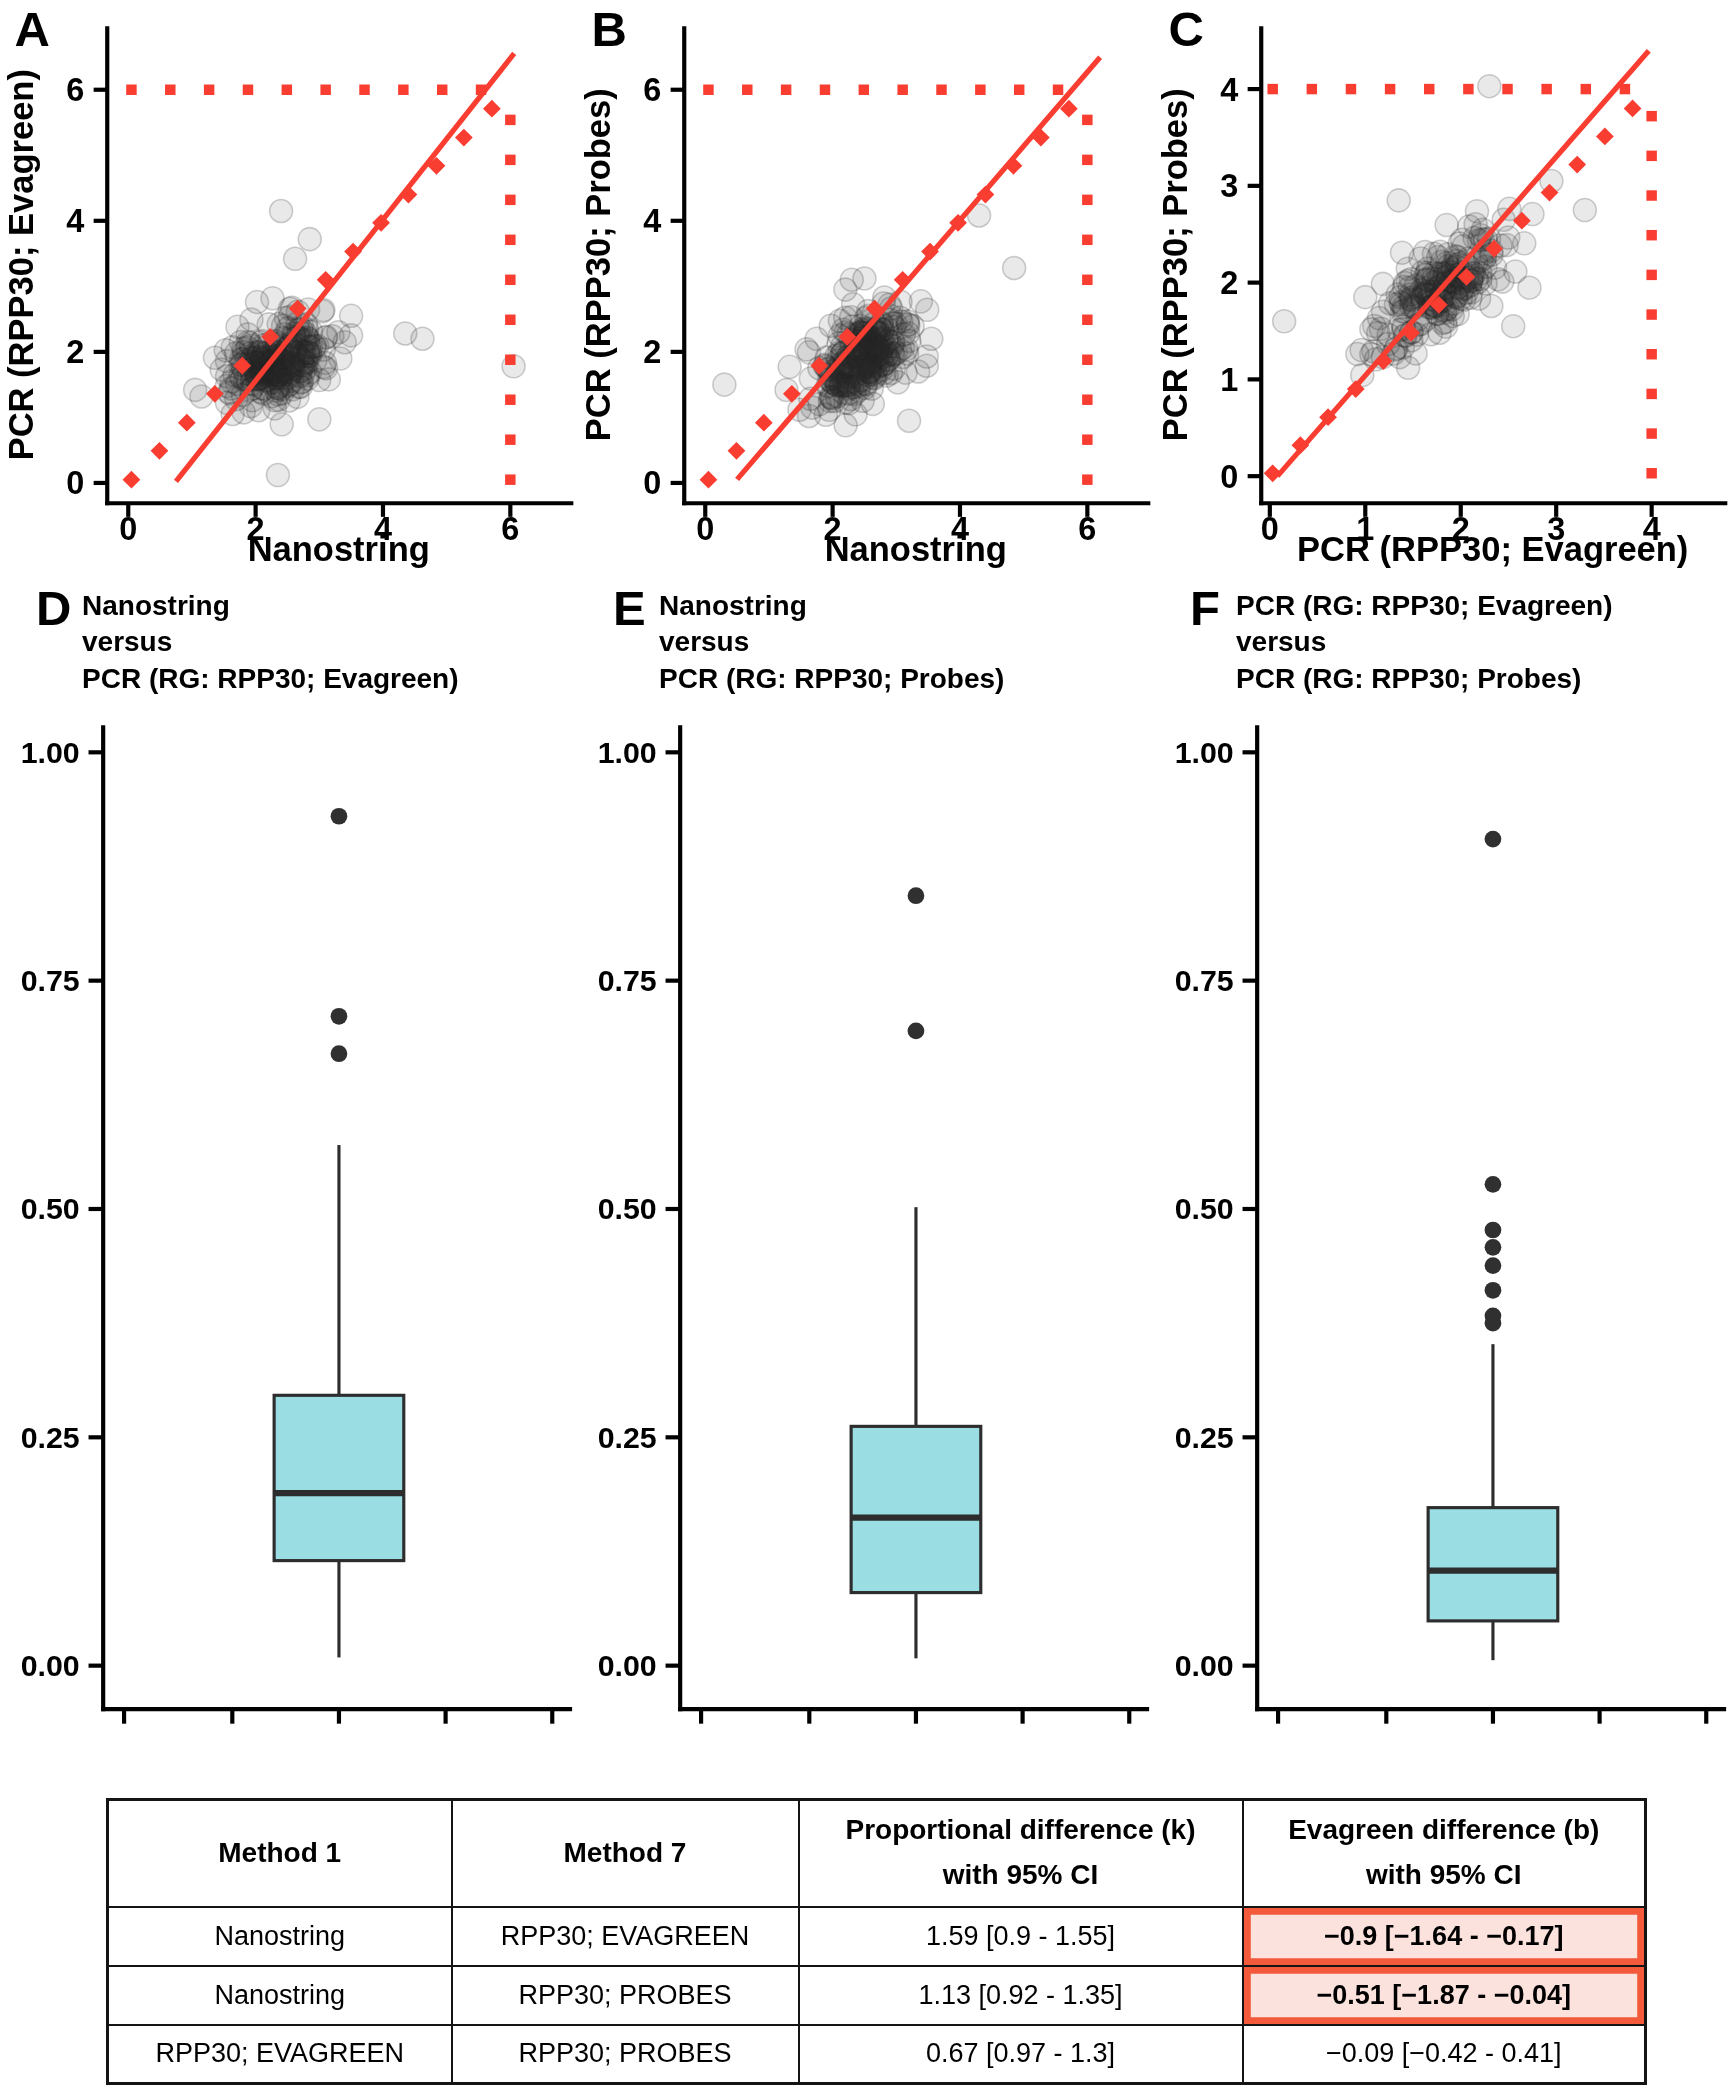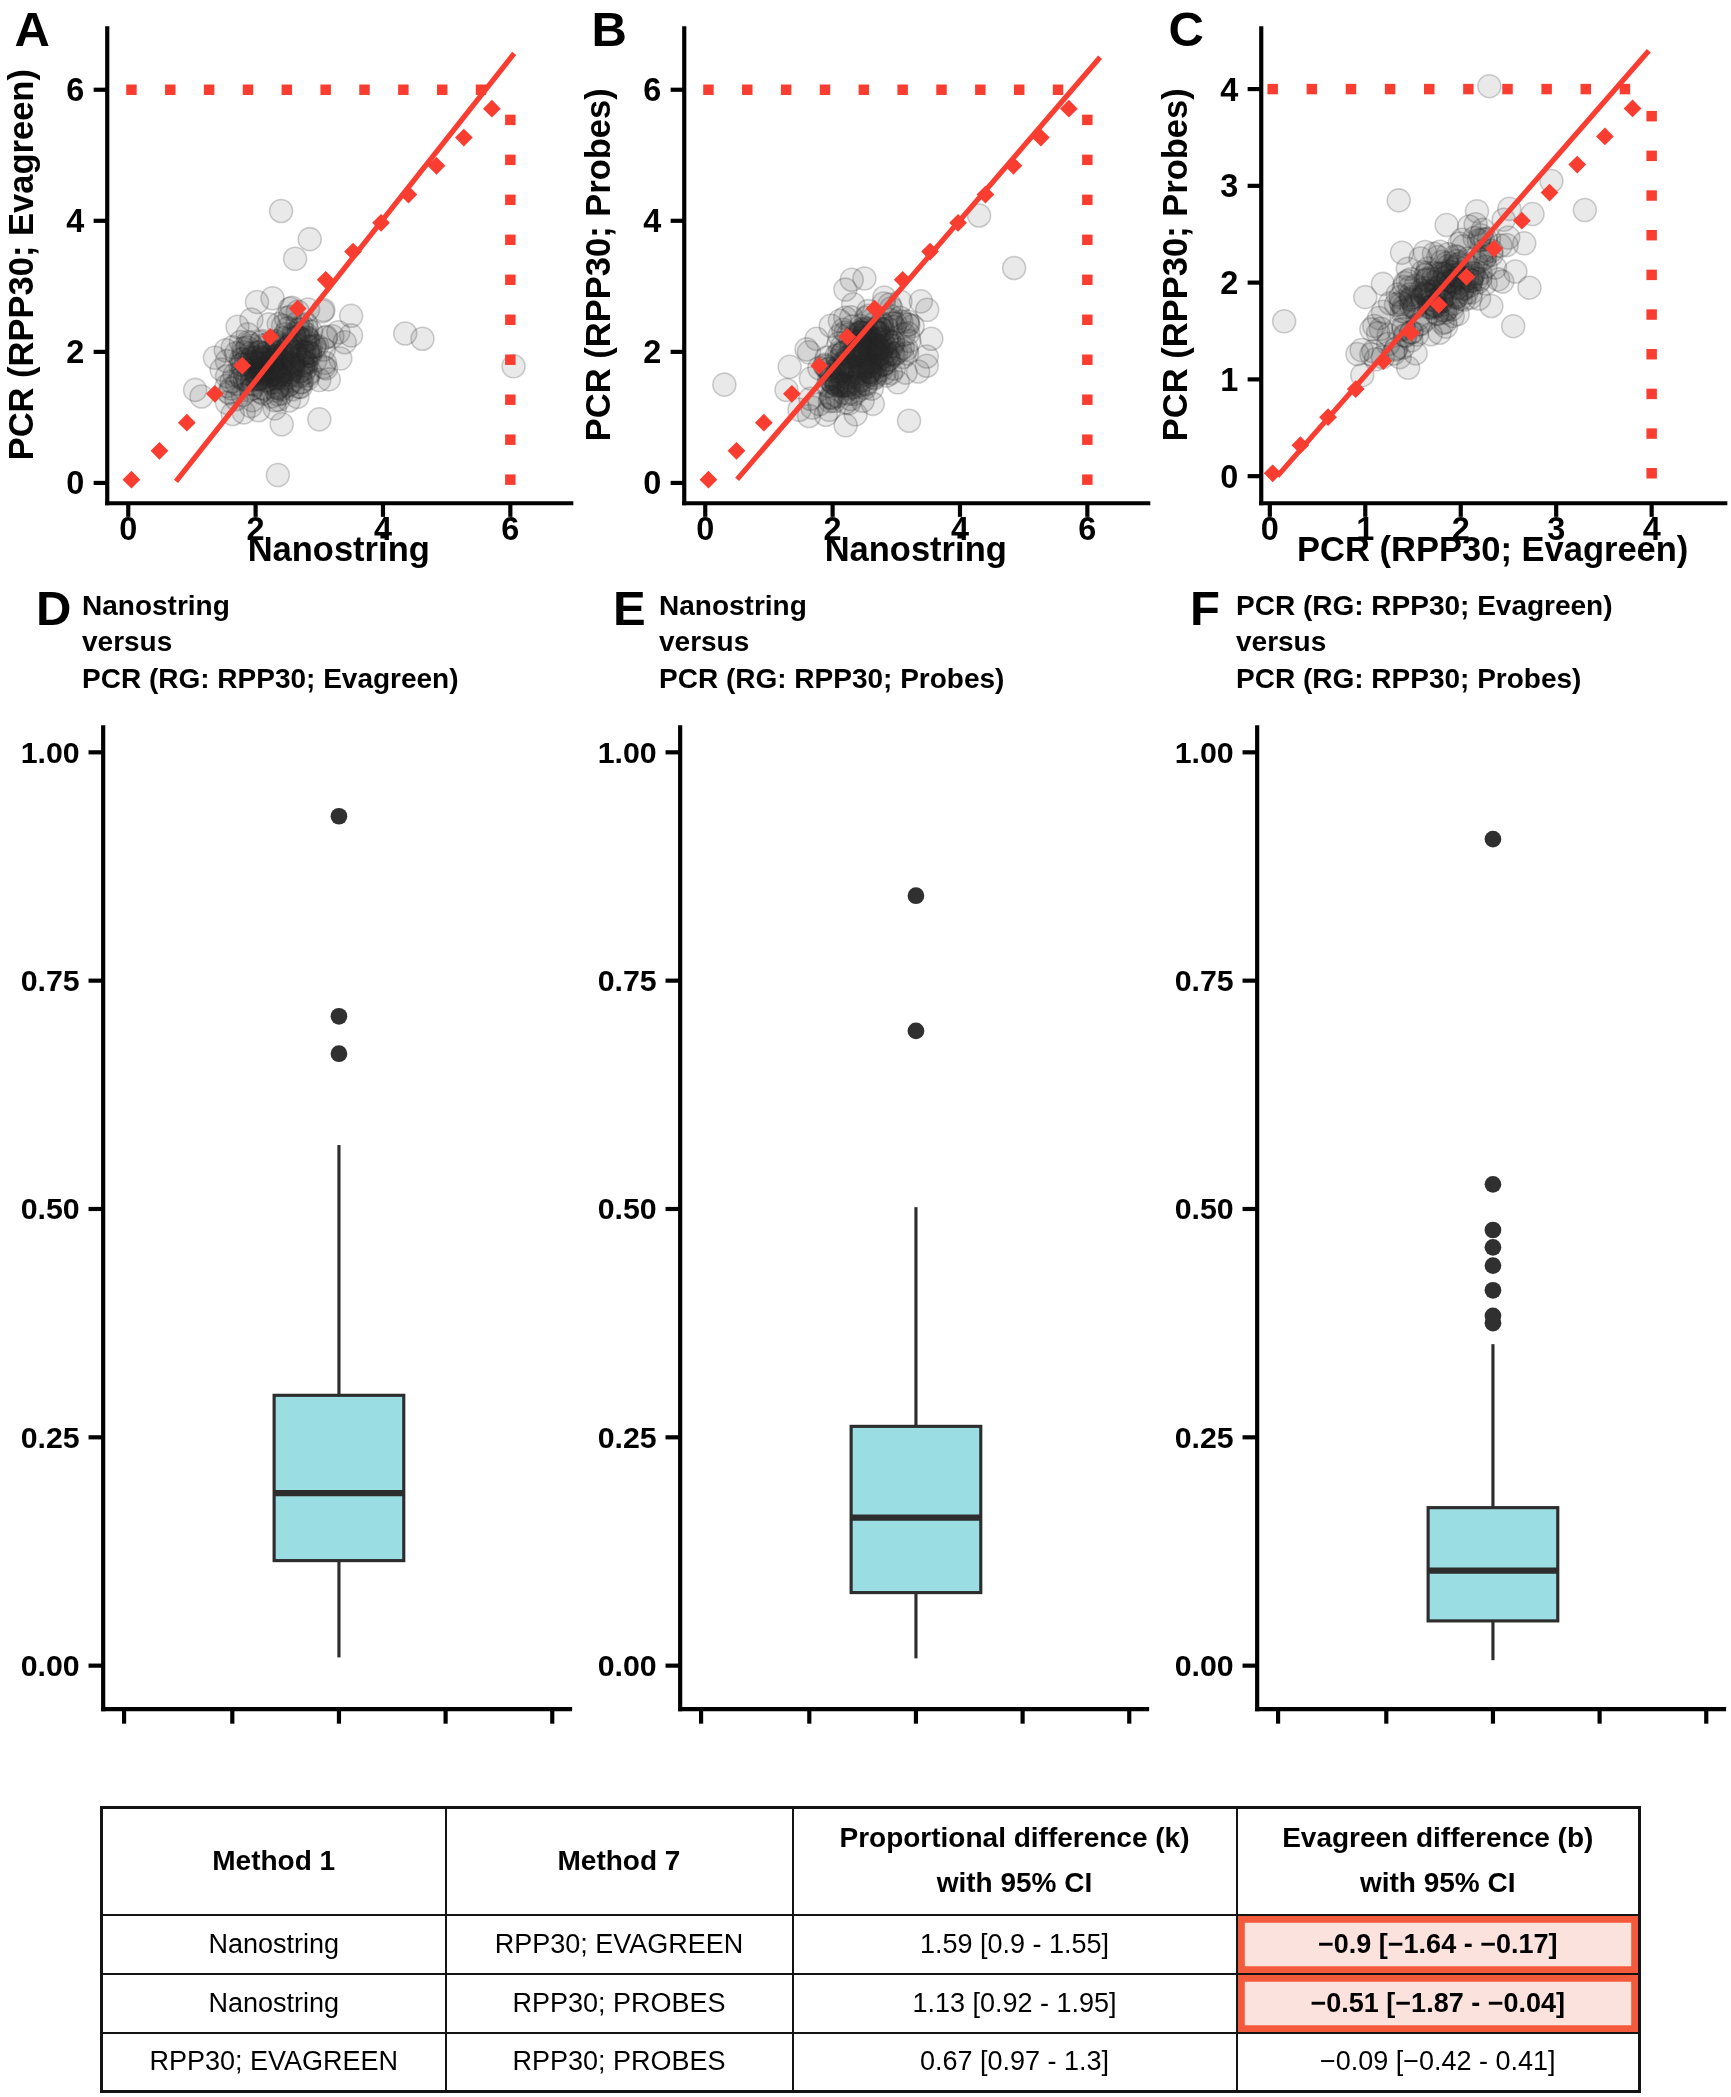--- a/index.html
+++ b/index.html
@@ -17,21 +17,21 @@
     position:absolute; top:5.2px; left:14.6px;
     font-size:49px; font-weight:bold; line-height:1; z-index:2;
   }
 
   .box-row { position:absolute; top:568px; left:0; width:1732px; display:flex; }
   .box-cell { position:relative; width:577px; }
   .box-title { height:154px; display:flex; align-items:flex-start; padding-top:18px; }
   .box-letter { font-size:49px; font-weight:bold; line-height:0.9; padding-left:36px; width:82px; flex:none; }
   .box-title-text { font-size:28px; font-weight:bold; line-height:1.3; padding-top:2.1px; }
 
-  .table-wrap { position:absolute; top:1798px; left:100px;margin-top:8px; }
+  .table-wrap { position:absolute; top:1798px; left:106px; }
   table { border-collapse:collapse; table-layout:fixed; border:3.1px solid #141414; }
   th, td {
     border:2.1px solid #141414; text-align:center; vertical-align:middle;
     overflow:hidden; padding:0 4.2px;
   }
   thead th { height:107px; font-size:28px; font-weight:bold; line-height:1.6; }
   tbody td { height:59px; font-size:27px; font-weight:normal; }
   td.hl {
     background:#fce2dd;
     box-shadow: inset 0 0 0 6.8px #f35a3c;
@@ -1243,21 +1243,21 @@
     <tbody>
       <tr>
         <td>Nanostring</td>
         <td>RPP30; EVAGREEN</td>
         <td>1.59 [0.9 - 1.55]</td>
         <td class="hl">−0.9 [−1.64 - −0.17]</td>
       </tr>
       <tr>
         <td>Nanostring</td>
         <td>RPP30; PROBES</td>
-        <td>1.13 [0.92 - 1.95]</td>
+        <td>1.13 [0.92 - 1.35]</td>
         <td class="hl">−0.51 [−1.87 - −0.04]</td>
       </tr>
       <tr>
         <td>RPP30; EVAGREEN</td>
         <td>RPP30; PROBES</td>
         <td>0.67 [0.97 - 1.3]</td>
         <td>−0.09 [−0.42 - 0.41]</td>
       </tr>
     </tbody>
   </table>

